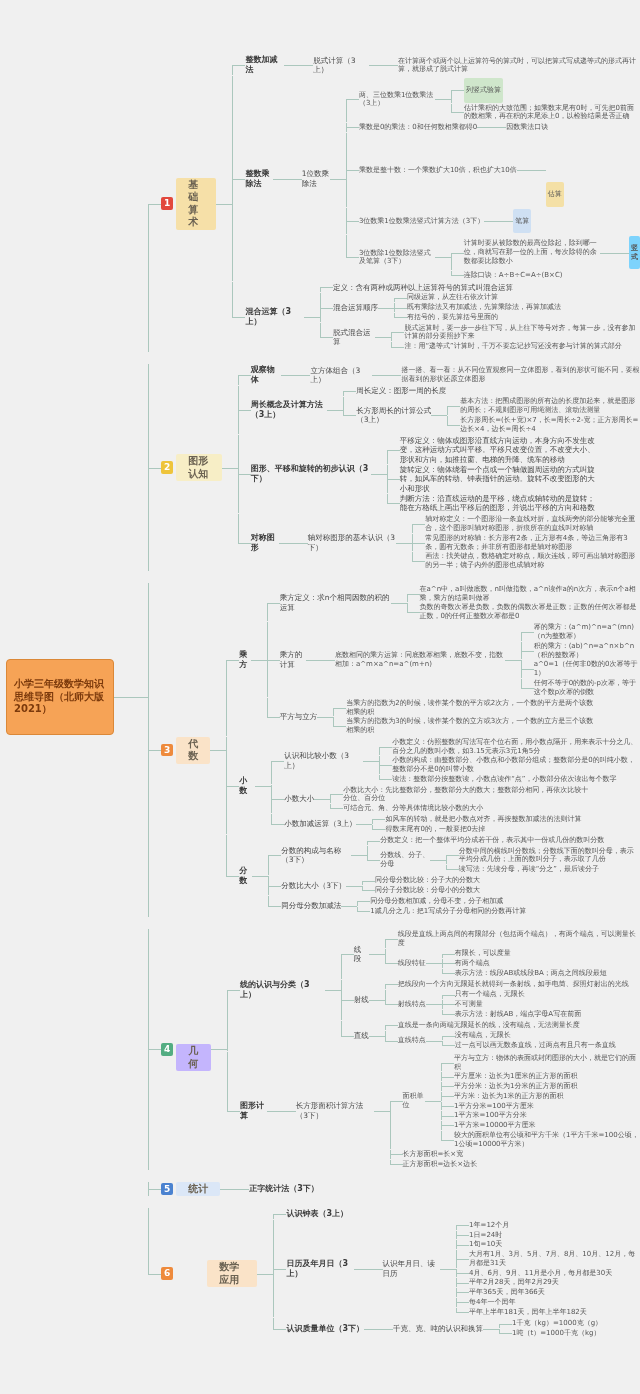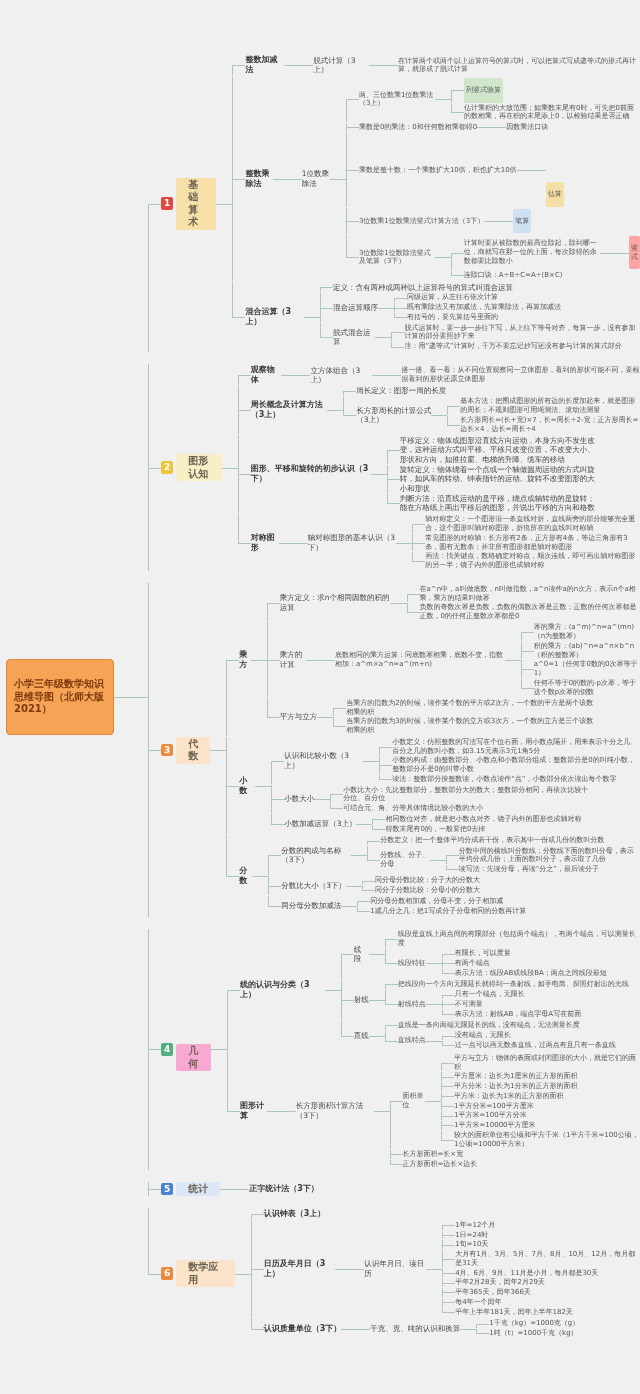--- a/index.html
+++ b/index.html
@@ -193,21 +193,21 @@
                                 <div class="children">
                                   <div class="row">
                                     <div class="node depth5">
                                       <div class="label d5">
                                         <span class="txt">计算时要从被除数的最高位除起，除到哪一位，商就写在那一位的上面，每次除得的余数都要比除数小</span>
                                       </div>
                                       <div class="children">
                                         <div class="row">
                                           <div class="node depth6">
                                             <div class="label d5">
-                                              <span class="txt hl" style="background: #fca5a5;">竖式</span>
+                                              <span class="txt hl" style="background: #7dd3fc; font-weight: bold;">竖式</span>
                                             </div>
                                           </div>
                                         </div>
                                       </div>
                                     </div>
                                   </div>
                                   <div class="row">
                                     <div class="node depth5">
                                       <div class="label d5">
                                         <span class="txt">连除口诀：A÷B÷C=A÷(B×C)</span>
@@ -607,21 +607,21 @@
                       </div>
                       <div class="row">
                         <div class="node depth3">
                           <div class="label d3">
                             <span class="txt">小数加减运算（3上）</span>
                           </div>
                           <div class="children">
                             <div class="row">
                               <div class="node depth4">
                                 <div class="label d4">
-                                  <span class="txt">相同数位对齐，就是把小数点对齐，镜子内外的图形也成轴对称</span>
+                                  <span class="txt">如风车的转动，就是把小数点对齐，再按整数加减法的法则计算</span>
                                 </div>
                               </div>
                             </div>
                             <div class="row">
                               <div class="node depth4">
                                 <div class="label d4">
                                   <span class="txt">得数末尾有0的，一般要把0去掉</span>
                                 </div>
                               </div>
                             </div>
@@ -725,21 +725,21 @@
                     </div>
                   </div>
                 </div>
               </div>
             </div>
           </div>
           <div class="row toprow">
             <div class="node depth1">
               <div class="label d1">
                 <span class="badge" style="background: rgb(83, 173, 130);">4</span>
-                <span class="txt hl" style="background: #f9a8d4; margin-top: 17px;">几何</span>
+                <span class="txt hl" style="background: #c4b5fd; margin-top: 17px;">几何</span>
               </div>
               <div class="children">
                 <div class="row">
                   <div class="node depth2">
                     <div class="label d2">
                       <span class="txt">线的认识与分类（3上）</span>
                     </div>
                     <div class="children">
                       <div class="row">
                         <div class="node depth3">
@@ -989,21 +989,21 @@
                     </div>
                   </div>
                 </div>
               </div>
             </div>
           </div>
           <div class="row toprow">
             <div class="node depth1">
               <div class="label d1">
                 <span class="badge" style="background: rgb(238, 138, 60);">6</span>
-                <span class="txt hl" style="background: rgb(250, 227, 200);">数学应用</span>
+                <span class="txt hl" style="background: rgb(250, 227, 200); margin-left: 31px;">数学应用</span>
               </div>
               <div class="children">
                 <div class="row">
                   <div class="node depth2">
                     <div class="label d2">
                       <span class="txt">认识钟表（3上）</span>
                     </div>
                   </div>
                 </div>
                 <div class="row">

